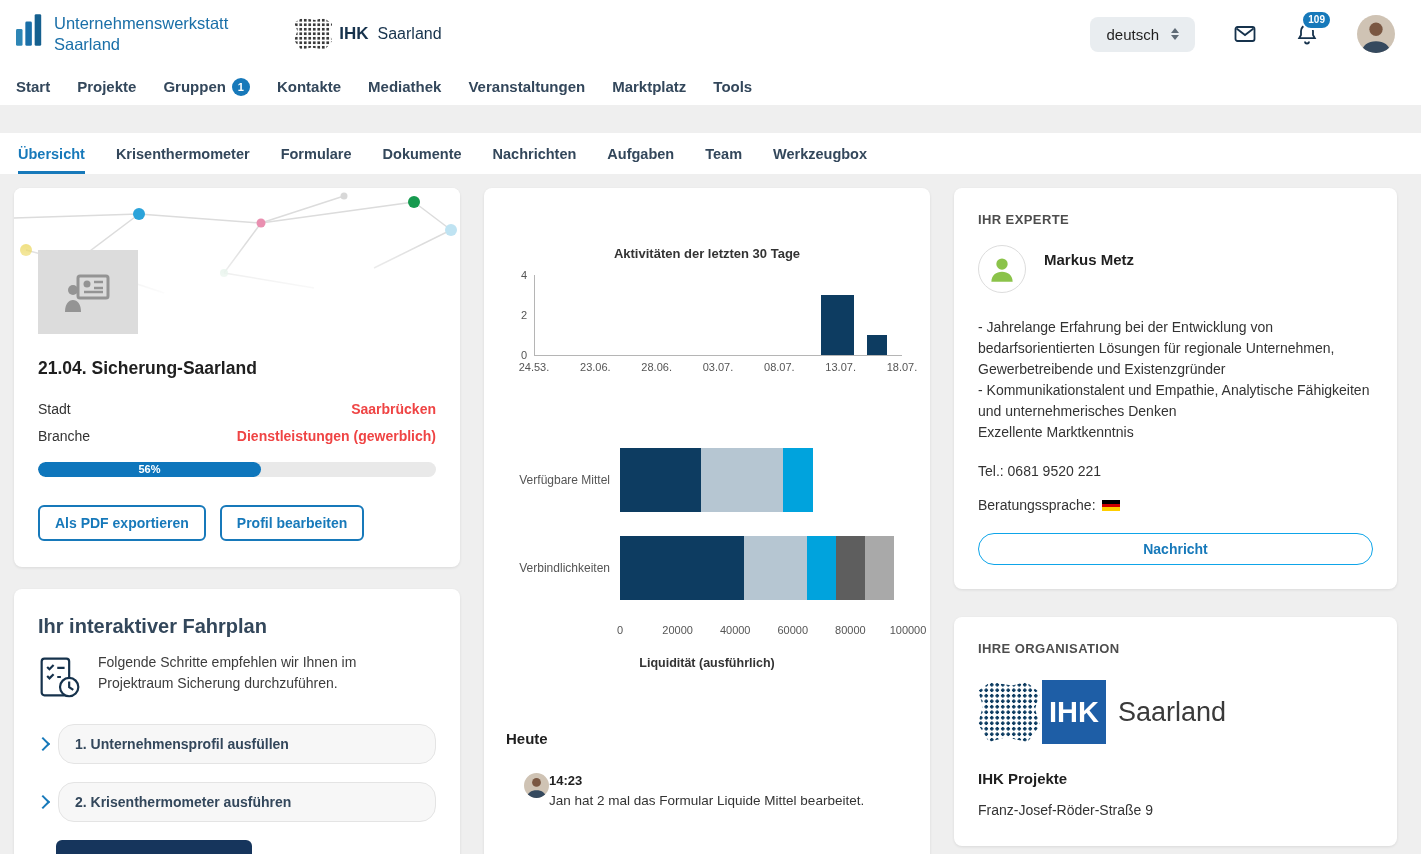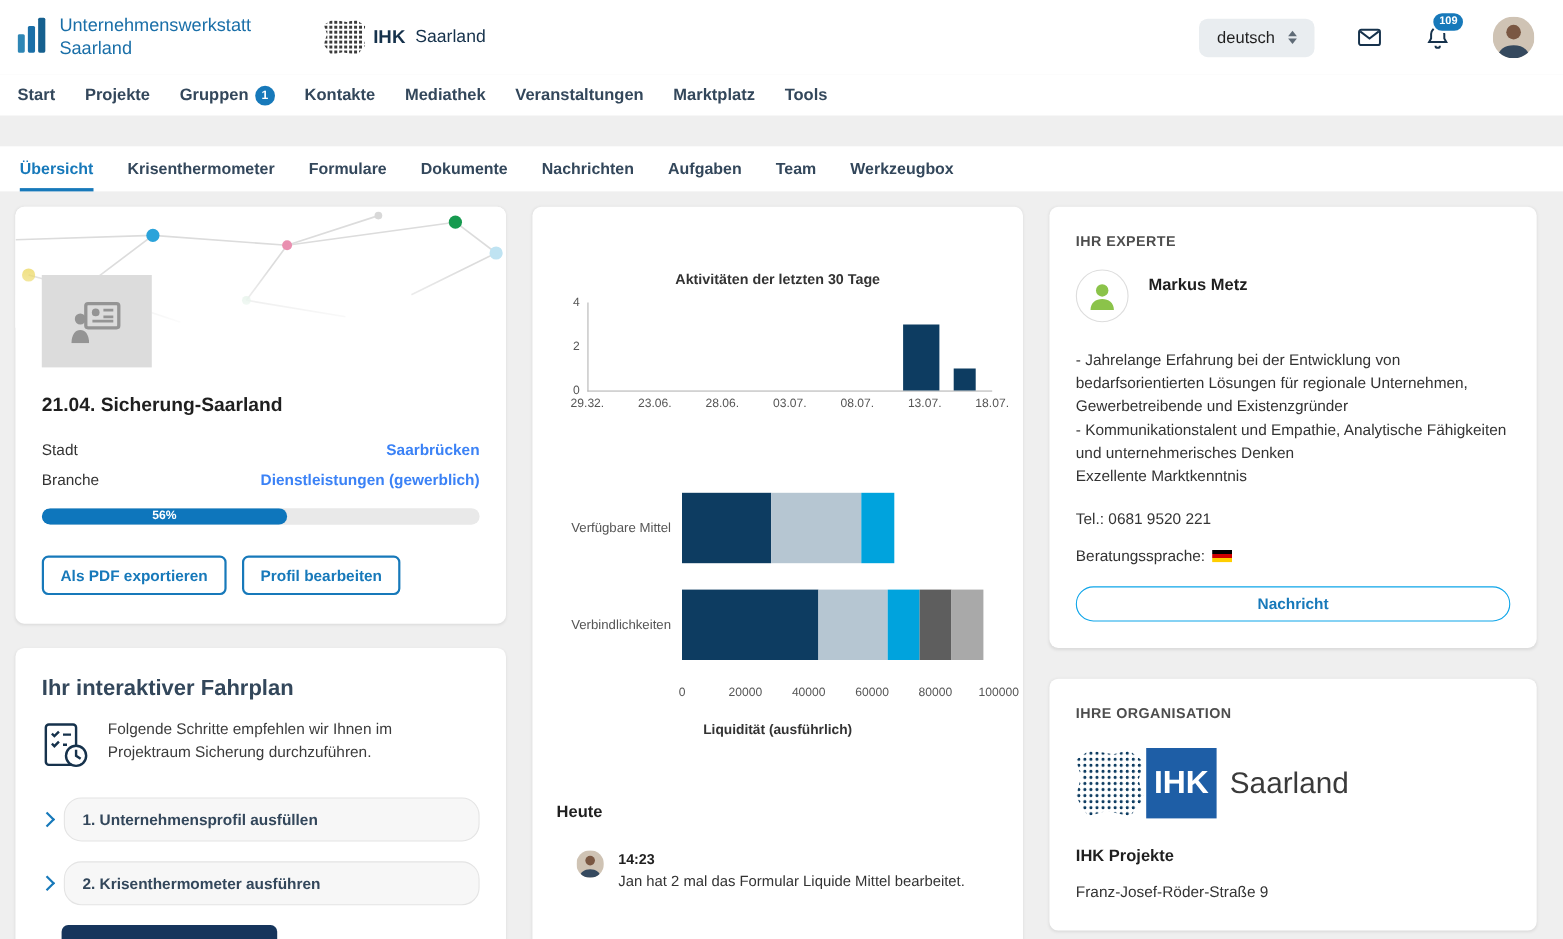--- a/index.html
+++ b/index.html
@@ -2,21 +2,21 @@
 <html lang="de"><head>
 <meta charset="utf-8">
 <style>
   html,body{margin:0;padding:0;}
   body{font-family:"Liberation Sans",sans-serif;background:#efefef;}
   .viewport{width:1421px;height:854px;overflow:hidden;position:relative;background:#efefef;}
 
   
   .top-header{background:#fff;height:68px;display:flex;align-items:center;justify-content:space-between;padding:0 26px 0 16px;}
   .header-left{display:flex;align-items:center;gap:66px;}
-  .brand{display:flex;align-items:center;gap:10px;}
+  .brand{display:flex;align-items:flex-start;gap:10px;}
   .brand-text{color:#1a6fa8;font-size:16.5px;line-height:1.25;font-weight:400;}
   .ihk-logo-sm{display:flex;align-items:center;gap:7px;}
   .dot-map{background-image:radial-gradient(circle,#3a3a3a 1.3px,transparent 1.4px);background-size:4.5px 4.5px;
     clip-path:polygon(20% 0,55% 6%,78% 0,100% 18%,92% 45%,100% 72%,80% 100%,45% 92%,18% 100%,0 70%,8% 40%,0 15%);}
   .dot-map.sm{width:38px;height:32px;}
   .ihk-sm-text{font-size:17px;color:#16324c;font-weight:700;}
   .ihk-sm-region{font-size:16px;color:#16324c;font-weight:400;margin-left:2px;}
   .header-right{display:flex;align-items:center;gap:38px;}
   .lang-select{background:#e9edf0;border-radius:8px;padding:9px 16px;display:flex;align-items:center;gap:12px;cursor:pointer;}
   .lang-label{font-size:15px;color:#1f1f1f;}
@@ -51,21 +51,21 @@
 
   
   .project-card{position:relative;}
   .banner{height:110px;border-radius:8px 8px 0 0;overflow:hidden;background:#fff;}
   .thumb{position:absolute;left:24px;top:62px;width:100px;height:84px;background:#dcdcdc;display:grid;place-items:center;}
   .project-body{padding:60px 24px 26px 24px;}
   .project-title{font-size:17.5px;font-weight:700;color:#1f1f1f;}
   .field-rows{margin-top:22px;display:flex;flex-direction:column;gap:11px;}
   .field-row{display:flex;justify-content:space-between;font-size:14px;}
   .field-label{color:#333;}
-  .field-value{color:#3b82f6;font-weight:700;}
+  .field-value{color:#ef4444;font-weight:700;}
   .progress-track{margin-top:18px;height:15px;background:#e9e9e9;border-radius:8px;overflow:hidden;}
   .progress-fill{height:100%;background:#0e76bc;border-radius:8px;color:#fff;font-size:11px;font-weight:700;
     text-align:center;line-height:15px;}
   .btn-row{margin-top:28px;display:flex;gap:14px;}
   .btn-outline{background:#fff;border:2px solid #1779ba;color:#1779ba;font-weight:700;font-size:14px;
     border-radius:6px;padding:8px 15px;cursor:pointer;font-family:inherit;}
   .btn-pill{width:100%;background:#fff;border:1px solid #0ea5e9;color:#1779ba;font-weight:700;font-size:14px;
     border-radius:18px;padding:7px 0;cursor:pointer;font-family:inherit;}
 
   
@@ -97,21 +97,21 @@
   .stacked-chart{margin-top:72px;}
   .lrow{display:flex;align-items:center;margin-bottom:24px;}
   .llabel{width:104px;font-size:12px;color:#555;text-align:right;padding-right:10px;flex:0 0 auto;}
   .lbar{flex:1;height:64px;display:flex;}
   .lbar div{height:100%;}
   .l-axis{margin-left:114px;position:relative;height:18px;}
   .l-axis span{position:absolute;transform:translateX(-50%);font-size:11px;color:#555;}
   .l-title{margin-top:14px;text-align:center;font-size:12.5px;font-weight:700;color:#333;}
 
   .feed-day{margin-top:60px;font-size:15px;font-weight:700;color:#1f1f1f;}
-  .feed-entry{margin-top:26px;display:flex;gap:13px;padding-left:18px;}
+  .feed-entry{margin-top:26px;display:flex;padding-left:18px;}
   .feed-avatar{width:25px;height:25px;border-radius:50%;overflow:hidden;flex:0 0 auto;}
   .feed-avatar svg{width:100%;height:100%;display:block;}
   .feed-time{font-size:13px;font-weight:700;color:#1f1f1f;}
   .feed-text{margin-top:5px;font-size:13.5px;color:#333;}
   .feed-day.next{margin-top:44px;}
 
   
   .expert-card,.org-card{padding:24px;}
   .section-heading{font-size:13px;font-weight:700;letter-spacing:.4px;color:#4d4d4d;}
   .expert-profile{margin-top:18px;display:flex;gap:18px;align-items:flex-start;}
@@ -337,21 +337,21 @@
               <div style="top: 100%;">0</div>
             </div>
           <div class="plot">
               <div class="abar" style="left: 78%; width: 9%; height: 75%;"></div>
               <div class="abar" style="left: 90.5%; width: 5.5%; height: 25%;"></div>
             </div>
         </div>
         <div class="x-axis">
           <div class="spacer"></div>
           <div class="x-strip">
-              <span style="left: 0%;">29.32.</span>
+              <span style="left: 0%;">24.53.</span>
               <span style="left: 16.6667%;">23.06.</span>
               <span style="left: 33.3333%;">28.06.</span>
               <span style="left: 50%;">03.07.</span>
               <span style="left: 66.6667%;">08.07.</span>
               <span style="left: 83.3333%;">13.07.</span>
               <span style="left: 100%;">18.07.</span>
             </div>
         </div>
 
         <div class="stacked-chart">

